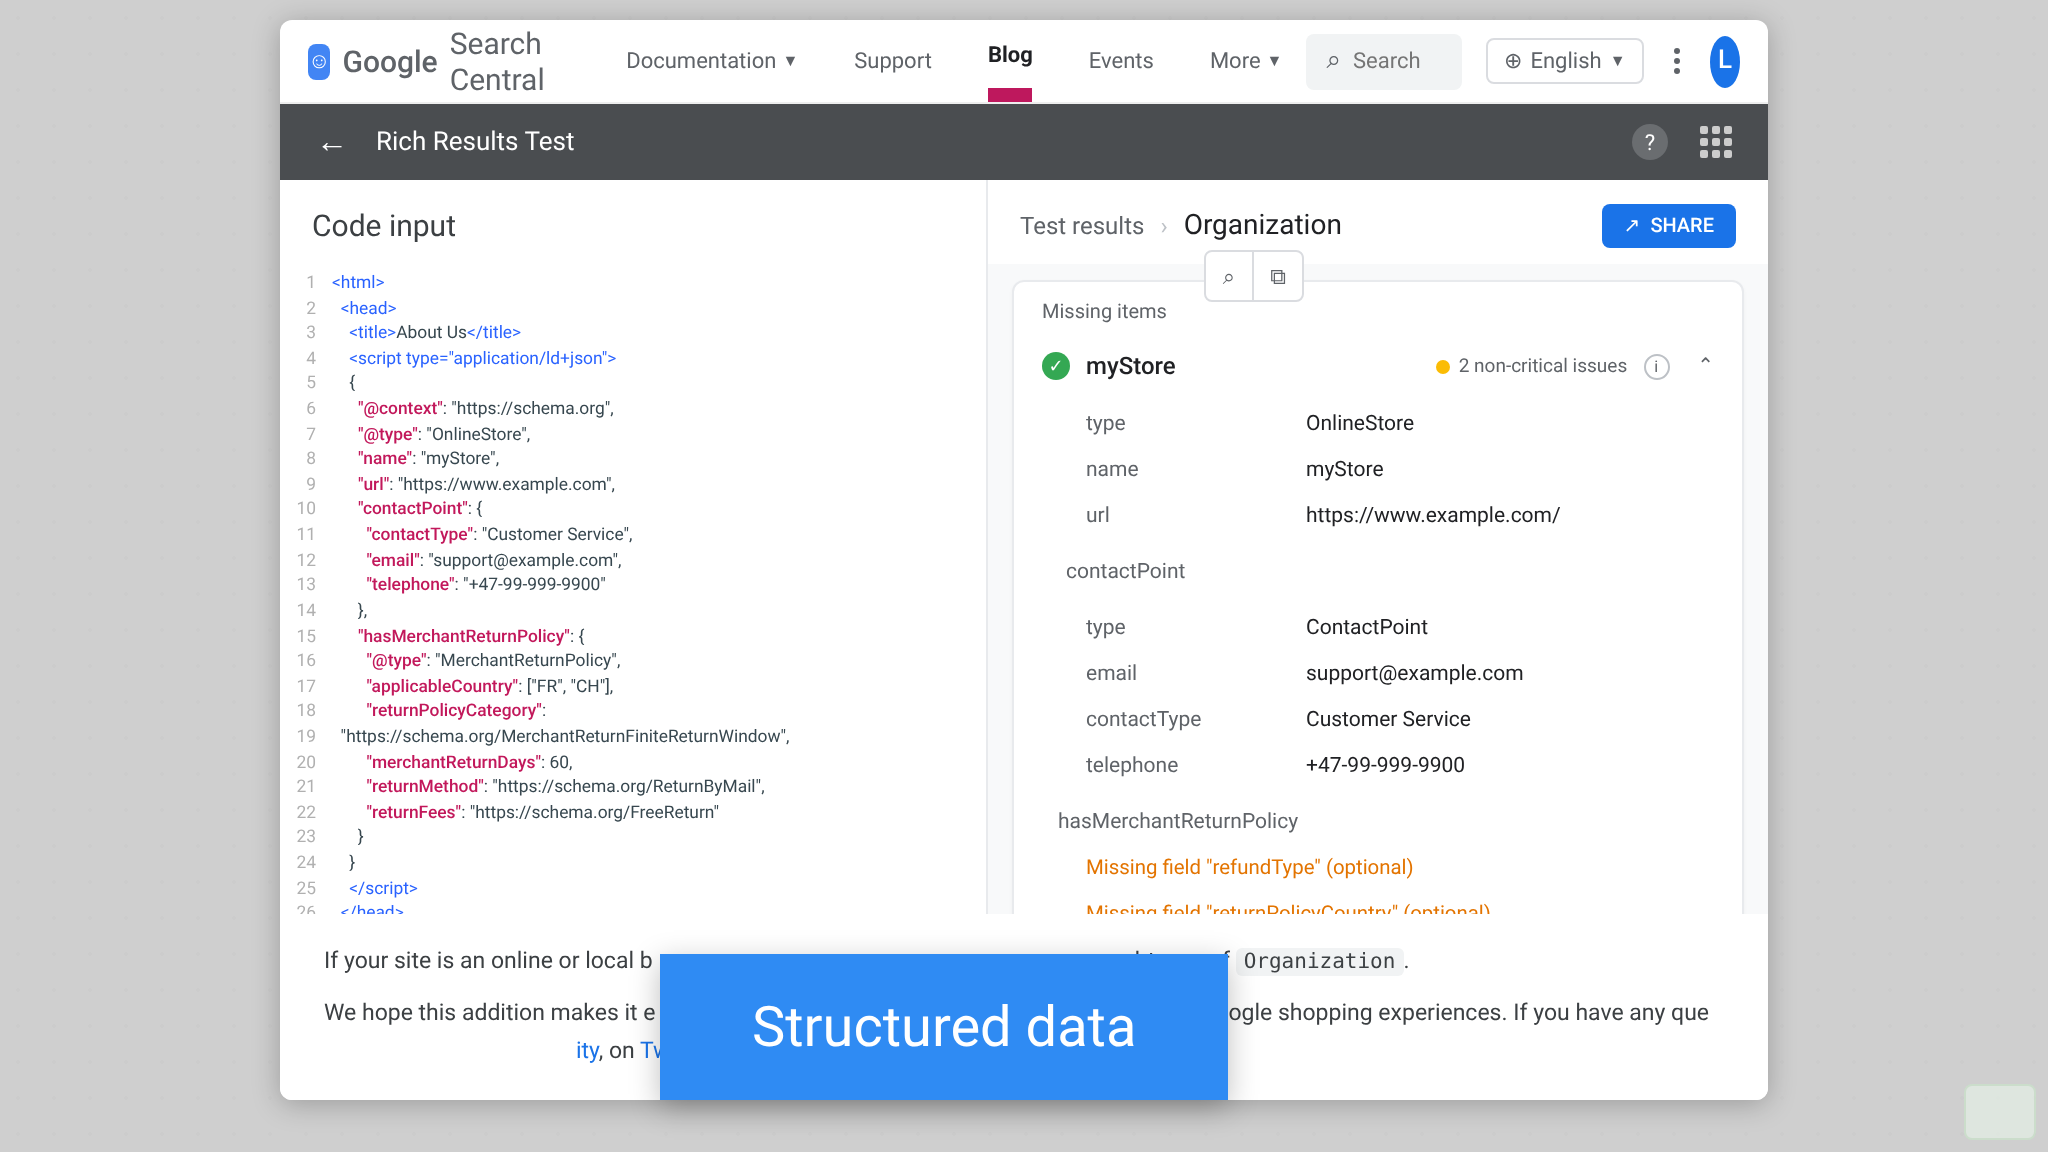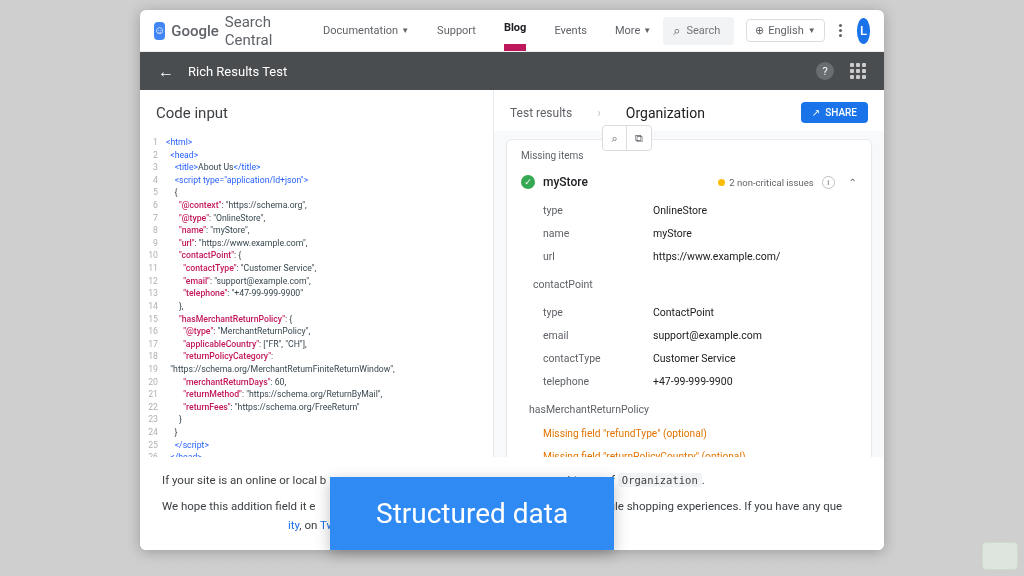--- a/index.html
+++ b/index.html
@@ -5,21 +5,21 @@
 *{margin:0;padding:0;box-sizing:border-box;font-family:Roboto,Arial,sans-serif}
 body{width:1024px;height:576px;background:#d0d0d0;position:relative;overflow:hidden}
 .bg-pattern{position:absolute;inset:0;background:#cfcfcf;opacity:.5}
 .bg-dots{position:absolute;width:100%;height:100%;background-image:radial-gradient(circle,#aaa 1px,transparent 1px);background-size:18px 18px;opacity:.15}
 .browser-window{position:absolute;left:140px;top:10px;width:744px;height:540px;background:#fff;border-radius:6px;box-shadow:0 2px 14px rgba(0,0,0,.25);overflow:hidden;display:flex;flex-direction:column}
 .topbar{display:flex;align-items:center;height:42px;padding:0 14px;border-bottom:1px solid #eee;gap:12px}
 .brand{display:flex;align-items:center;gap:6px;font-size:15px;color:#444}
 .brand .g{font-weight:500;color:#5f6368}
 .brand .sc{color:#5f6368;font-weight:400}
 .brand-icon{width:18px;height:18px;border-radius:4px;background:#4285f4;display:flex;align-items:center;justify-content:center;color:#fff;font-size:11px;font-weight:bold}
-.nav{display:flex;gap:28px;margin-left:32px;font-size:11px;color:#5f6368}
+.nav{display:flex;gap:28px;margin-left:22px;font-size:11px;color:#5f6368}
 .nav-item{display:flex;align-items:center;gap:3px;cursor:pointer;padding:10px 0}
 .nav-item.active{color:#202124;border-bottom:7px solid #be185d;font-weight:700}
 .chev{font-size:8px}
 .search-box{margin-left:auto;display:flex;align-items:center;background:#f1f3f4;border-radius:4px;padding:4px 10px;height:28px;width:120px;gap:6px}
 .search-box input{border:none;background:none;outline:none;font-size:11px;width:100%;color:#5f6368}
 .lang-btn{display:flex;align-items:center;gap:4px;border:1px solid #dadce0;border-radius:4px;padding:4px 8px;font-size:11px;color:#5f6368;cursor:pointer}
 .dots-icon{width:16px;height:16px;display:flex;flex-direction:column;justify-content:center;align-items:center;gap:2px;cursor:pointer}
 .dots-icon span{width:3px;height:3px;border-radius:50%;background:#5f6368}
 .avatar{width:26px;height:26px;border-radius:50%;background:#1a73e8;color:#fff;display:flex;align-items:center;justify-content:center;font-size:13px;font-weight:500;cursor:pointer}
 .dark-bar{background:#4a4d50;color:#fff;height:38px;display:flex;align-items:center;padding:0 18px;font-size:13px;gap:14px}
@@ -34,21 +34,21 @@
 .code-tools{position:absolute;right:372px;top:125px;display:flex;gap:0;border:1px solid #dadce0;border-radius:4px;background:#fff}
 .tool-btn{width:24px;height:24px;display:flex;align-items:center;justify-content:center;font-size:11px;color:#5f6368;cursor:pointer}
 .tool-btn:first-child{border-right:1px solid #dadce0}
 .code-area{flex:1;overflow:auto;font-family:Menlo,Monaco,Consolas,monospace;font-size:8.7px;line-height:1.45;padding:4px 0 4px 0;color:#37474f}
 .code-line{display:flex}
 .ln{width:26px;text-align:right;color:#b0b0b0;padding-right:8px;flex-shrink:0;user-select:none}
 .ct{white-space:pre;color:#37474f}
 .tag{color:#2962ff}
 .key{color:#c2185b;font-weight:500}
 .right-pane{flex:1;display:flex;flex-direction:column;background:#f8f9fa;overflow:hidden}
-.results-header{display:flex;align-items:center;padding:12px 16px 8px;gap:25px;background:#fff}
+.results-header{display:flex;align-items:center;padding:12px 16px 8px;gap:8px;background:#fff}
 .results-header .bc{font-size:12px;color:#5f6368}
 .results-header .bc-sep{color:#bdc1c6;font-size:12px}
 .results-header .bc-main{font-size:14px;color:#202124}
 .share-btn{margin-left:auto;background:#1a73e8;color:#fff;display:flex;align-items:center;gap:5px;padding:5px 11px;border-radius:4px;font-size:10px;font-weight:500;cursor:pointer}
 .detected-card{background:#fff;margin:8px 12px 0;border:1px solid #e8eaed;border-radius:6px;padding:10px 0;box-shadow:0 1px 2px rgba(0,0,0,.04)}
 .detected-head{font-size:10px;color:#5f6368;padding:0 14px 8px}
 .item-row{display:flex;align-items:center;padding:6px 14px;gap:8px}
 .check-icon{width:14px;height:14px;border-radius:50%;background:#34a853;display:flex;align-items:center;justify-content:center;color:#fff;font-size:9px}
 .item-name{font-size:12px;color:#202124;font-weight:500}
 .warning-badge{margin-left:auto;display:flex;align-items:center;gap:4px;font-size:9.5px;color:#5f6368}
@@ -309,21 +309,21 @@
   </div>
 
   <div class="footer-text">
     <p>
       <span>If your site is an online or local b</span>
       <span style="visibility:hidden">……………………………………………………………………………</span>
       <span> subtypes of </span>
       <span class="org">Organization</span><span>.</span>
     </p>
     <p style="margin-top:6px">
-      <span>We hope this addition field it e</span>
+      <span>We hope this addition makes it e</span>
       <span style="visibility:hidden">…………………………………………………………………</span>
       <span> shown across Google shopping experiences. If you have any que</span>
       <span style="visibility:hidden">…………………………………………</span>
       <a href="#">ity</a><span>, on </span><a href="#">Twitter</a><span>, or on </span><a href="#">LinkedIn</a><span>.</span>
     </p>
   </div>
 </div>
 
 <div class="code-tools">
   <div class="tool-btn">⌕</div>

